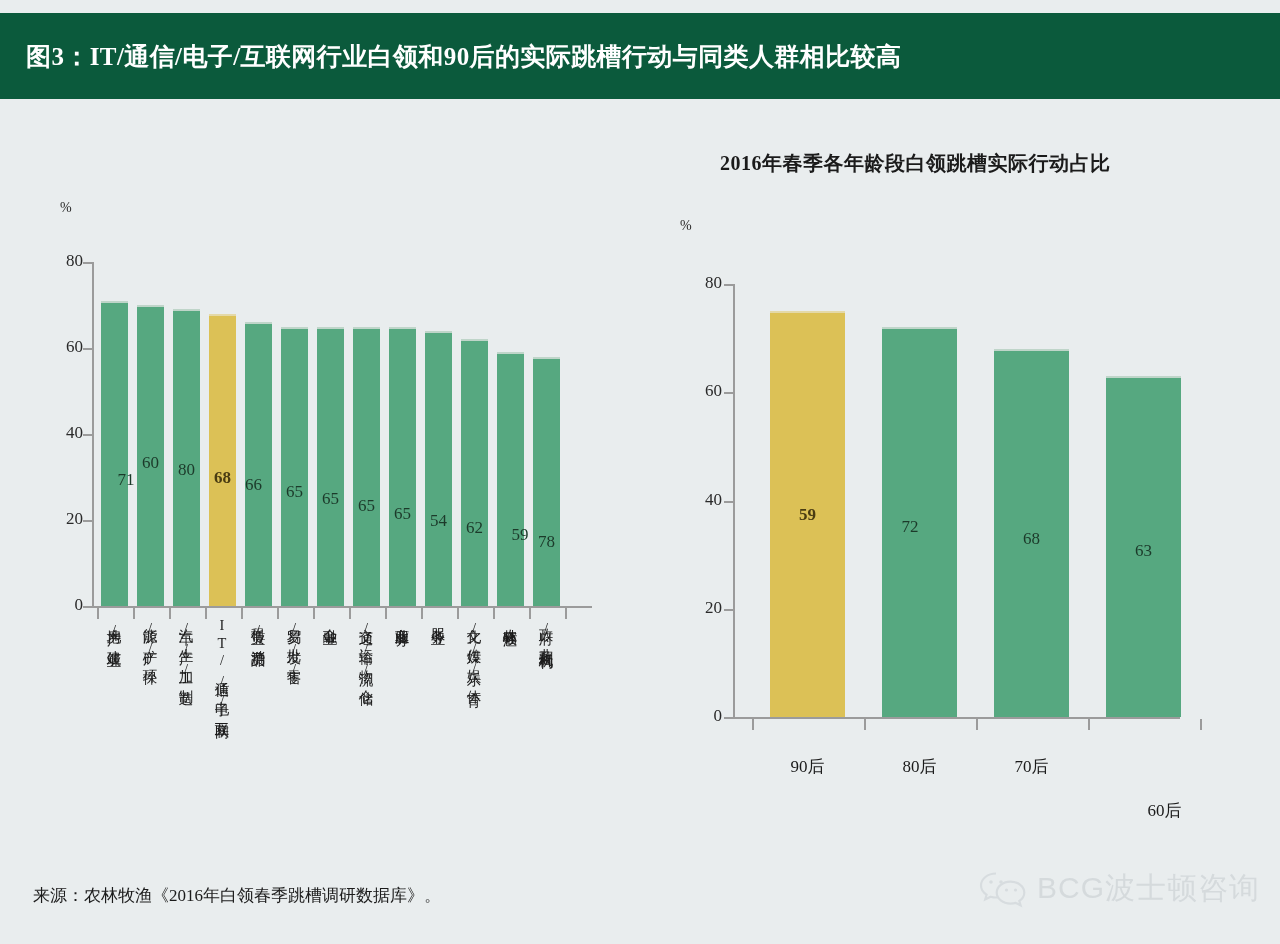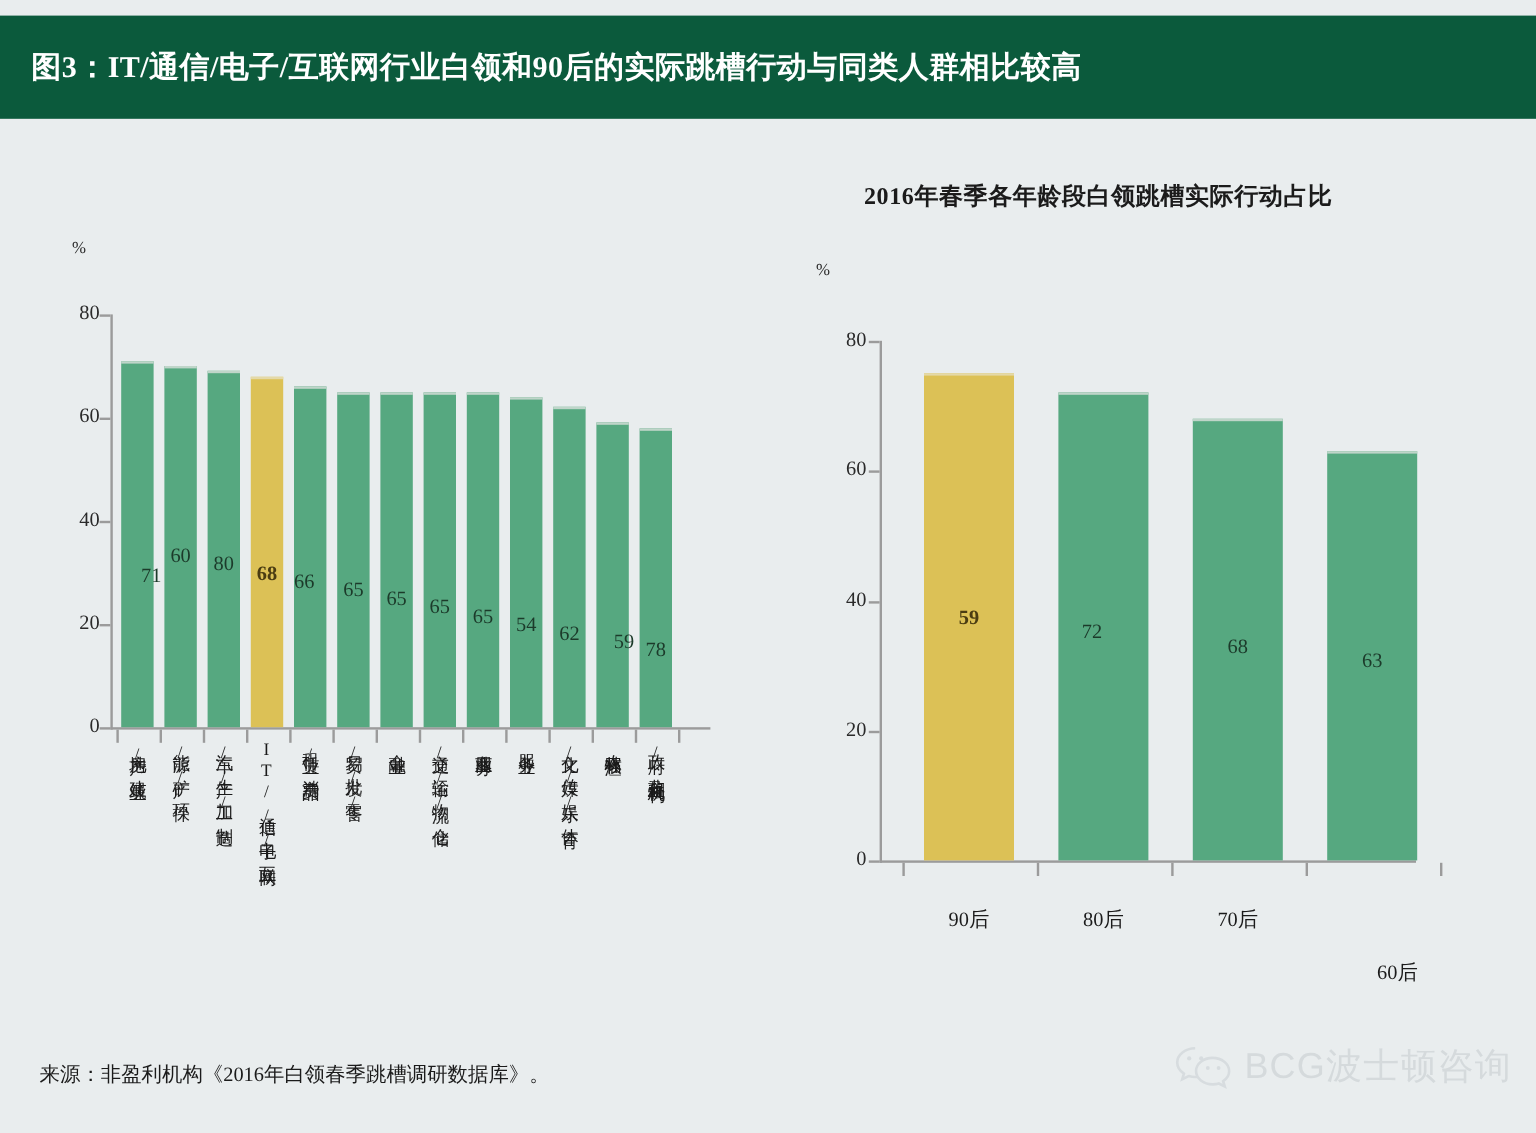--- a/index.html
+++ b/index.html
@@ -250,21 +250,21 @@
       <div class="tick x-tick" style="left: 315.5px; top: 719px;"></div>
       <div class="hcat" style="left: 334px; width: 75px; top: 755px;">70后</div>
       <div class="bar" style="left: 446px; top: 376.012px; width: 75px; height: 340.988px; box-sizing: border-box;"></div>
       <div class="bar-value" style="left: 446px; width: 75px; top: 541px;">63</div>
       <div class="tick x-tick" style="left: 427.5px; top: 719px;"></div>
       <div class="hcat" style="left: 467px; width: 75px; top: 755px; margin-top: 44px;">60后</div>
       <div class="tick x-tick" style="left: 539.5px; top: 719px;"></div>
     </div>
 </div>
 
-<div id="source-note">来源：非盈利机构《2016年白领春季跳槽调研数据库》。</div>
+<div id="source-note">来源：农林牧渔《2016年白领春季跳槽调研数据库》。</div>
 
 <div id="watermark">
   <span>
     <svg id="wechat-icon" width="52" height="40" viewBox="0 0 52 40" aria-hidden="true">
       <g fill="none" stroke="#c9cfd3" stroke-width="2.2">
         <path d="M19 4.5C10.7 4.5 4 9.9 4 16.4c0 3.7 2.2 7 5.6 9.2L8.2 30.4l5.4-2.7c1.7.5 3.5.8 5.4.8 .6 0 1.2 0 1.8-.1"></path>
         <path d="M33.5 12.6c7.6 0 13.8 4.9 13.8 11 0 3.4-1.9 6.4-5 8.4l1.3 4.3-4.9-2.4c-1.6.5-3.3.7-5.2.7-7.6 0-13.8-4.9-13.8-11s6.2-11 13.8-11z"></path>
       </g>
       <circle cx="14" cy="13" r="1.8" fill="#c9cfd3"></circle>
       <circle cx="24" cy="13" r="1.8" fill="#c9cfd3"></circle>

